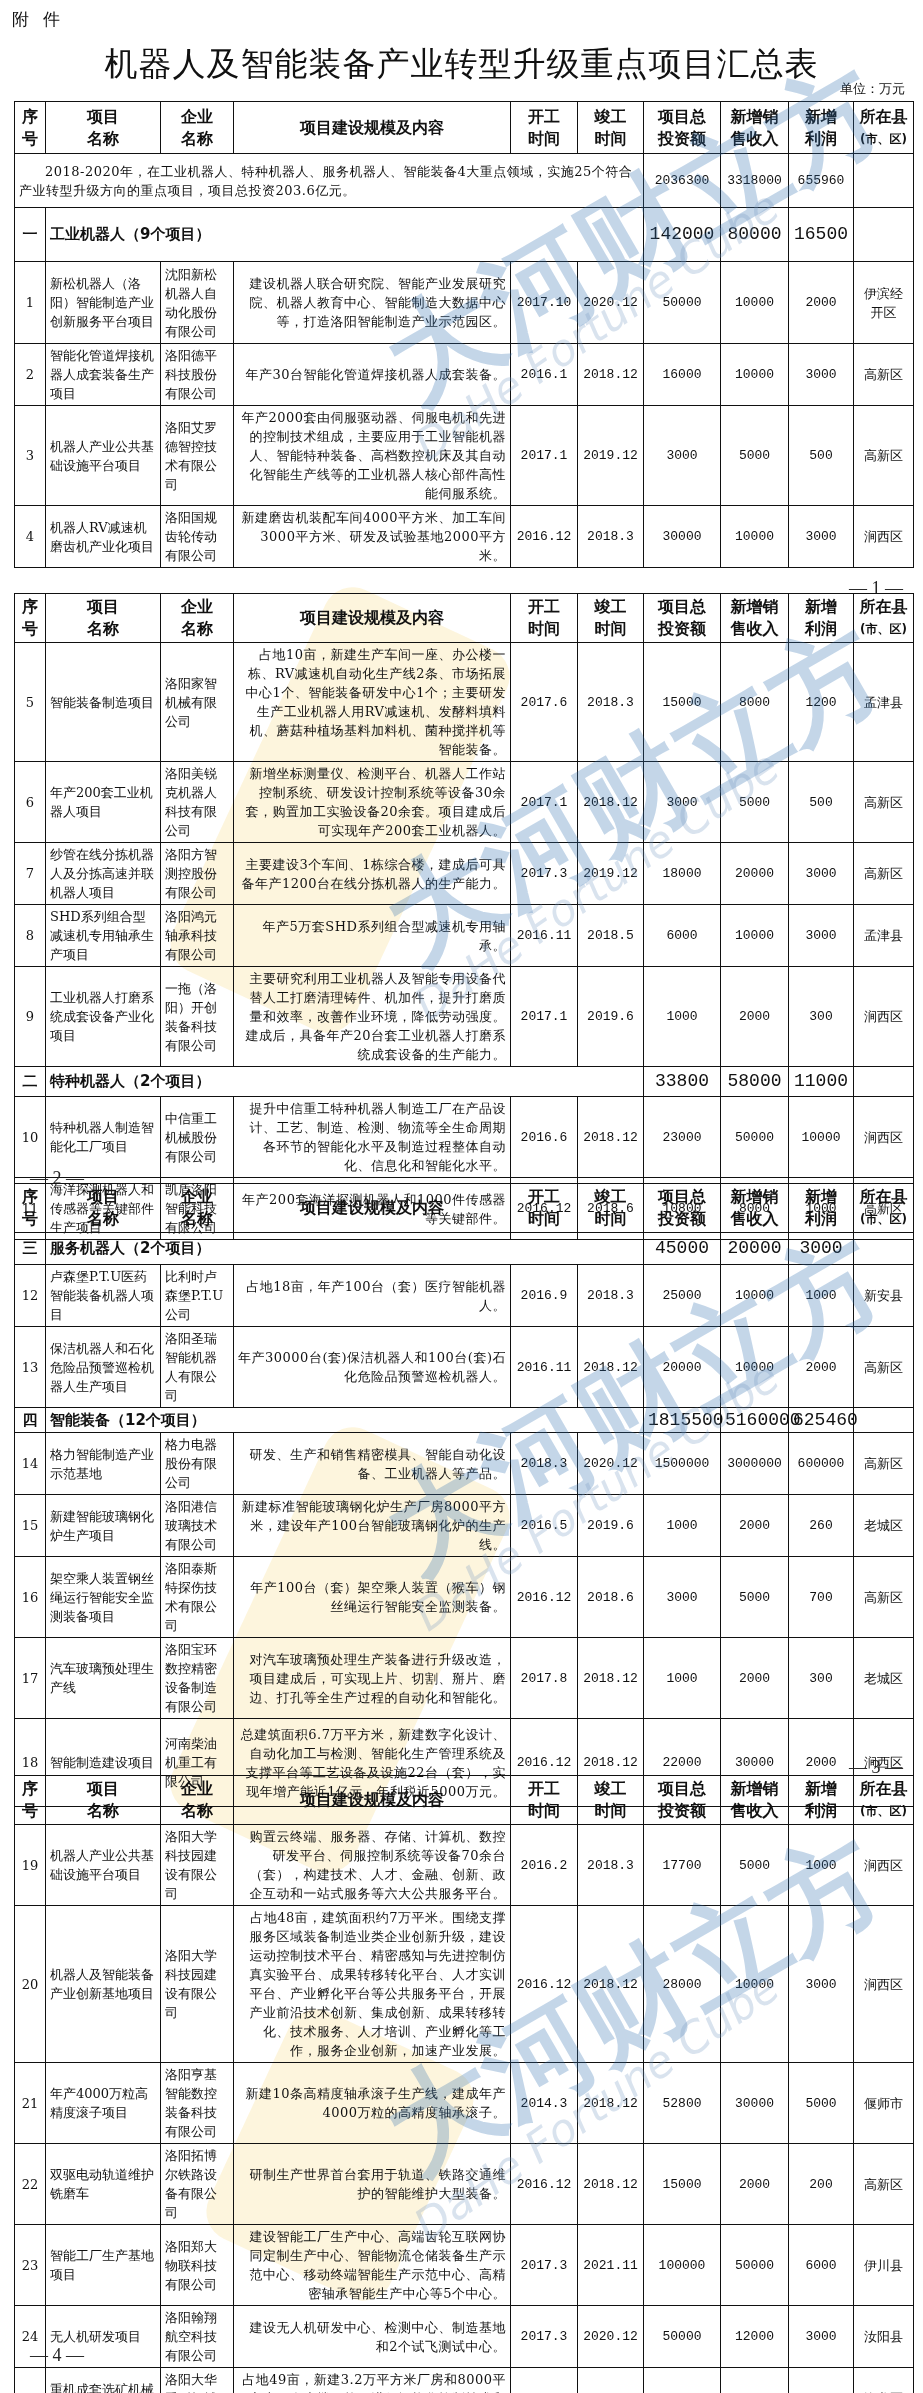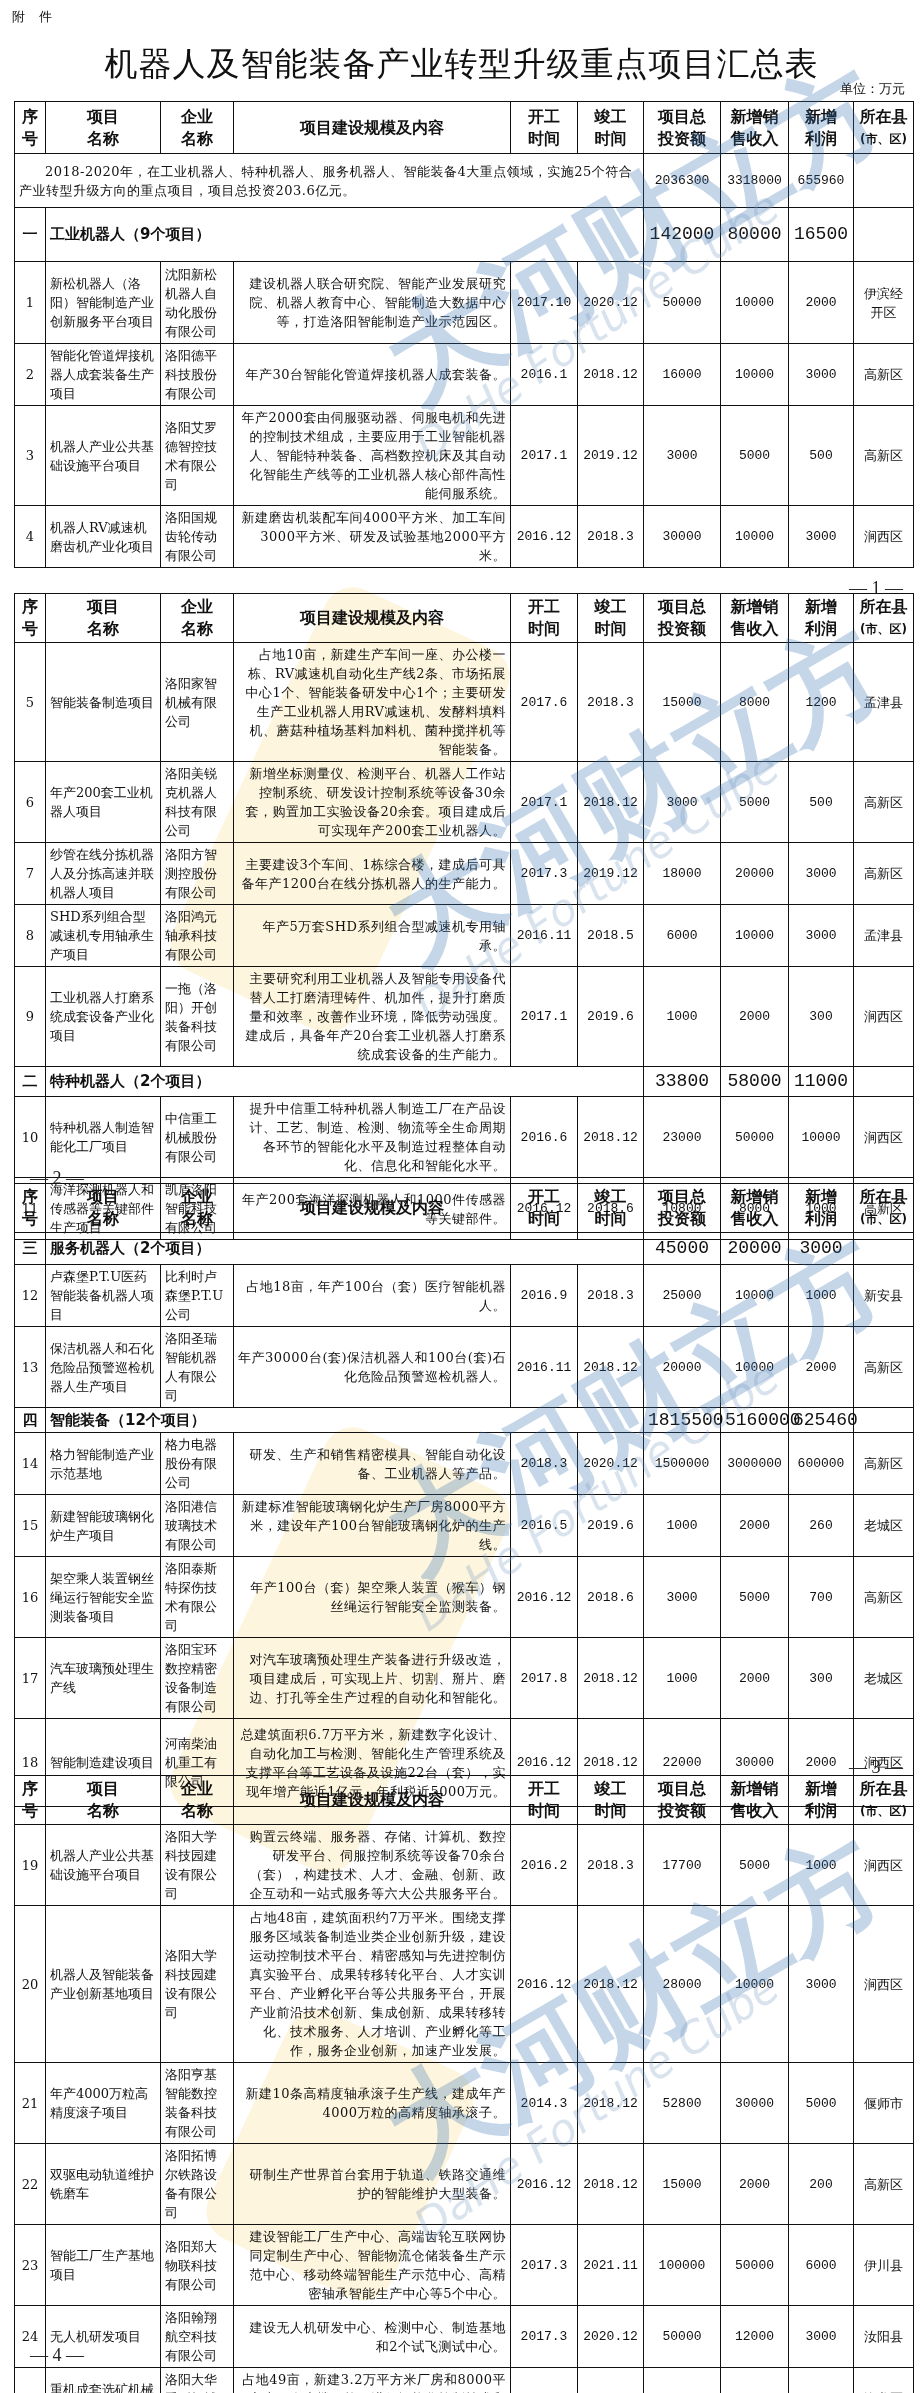--- a/index.html
+++ b/index.html
@@ -1,17 +1,17 @@
 <!DOCTYPE html>
 <html><head>
 <meta charset="utf-8">
 <style>
   html,body{margin:0;padding:0;background:#ffffff;}
   body{width:923px;min-height:2393px;position:relative;font-family:"DejaVu Serif","Liberation Serif",serif;color:#111;overflow-x:hidden;}
-  .attach{position:absolute;left:12px;top:8px;font-size:13px;letter-spacing:14px;font-family:Liberation Mono, monospace;}
+  .attach{position:absolute;left:12px;top:8px;font-size:17px;letter-spacing:14px;font-family:Liberation Mono, monospace;}
   .doc-title{position:absolute;left:0;width:923px;top:42px;text-align:center;font-size:33px;font-family:"DejaVu Sans","Liberation Sans",sans-serif;letter-spacing:1px;}
   .unit{position:absolute;right:18px;top:80px;font-size:13px;}
   .page-mark{position:absolute;font-size:18px;font-family:"Liberation Serif",serif;color:#222;}
   table.t{position:absolute;left:14px;width:899px;border-collapse:collapse;table-layout:fixed;font-size:13px;}
   table.t td, table.t th{border:1.5px solid #111;padding:2px 4px;vertical-align:middle;line-height:19px;}
   table.t th{font-family:"DejaVu Sans","Liberation Sans",sans-serif;font-weight:bold;font-size:16px;line-height:22px;text-align:center;}
   th .sub{font-weight:bold;font-size:12px;display:block;}
   td.c{text-align:center;}
   td.num{text-align:center;font-family:"Liberation Mono","DejaVu Sans Mono",monospace;font-size:13px;}
   td.desc{text-align:right;letter-spacing:0.5px;}

